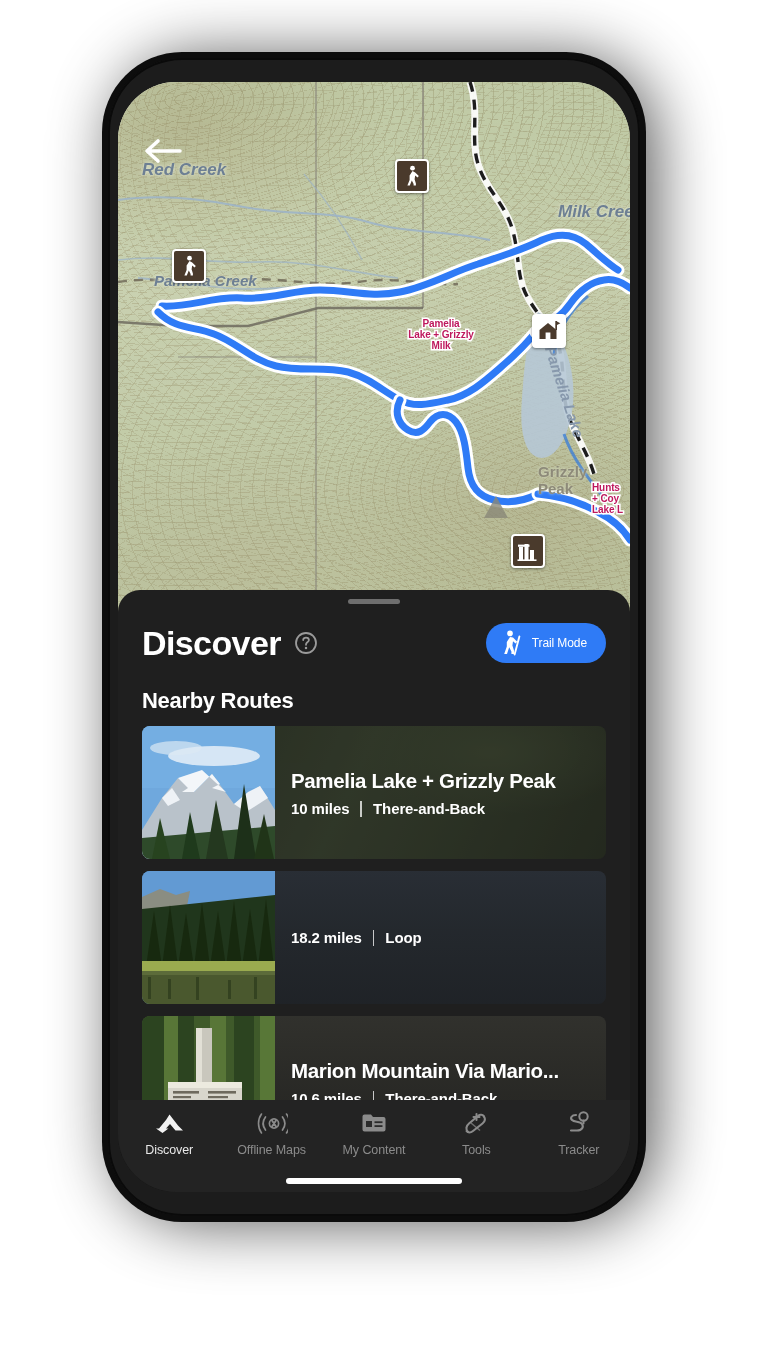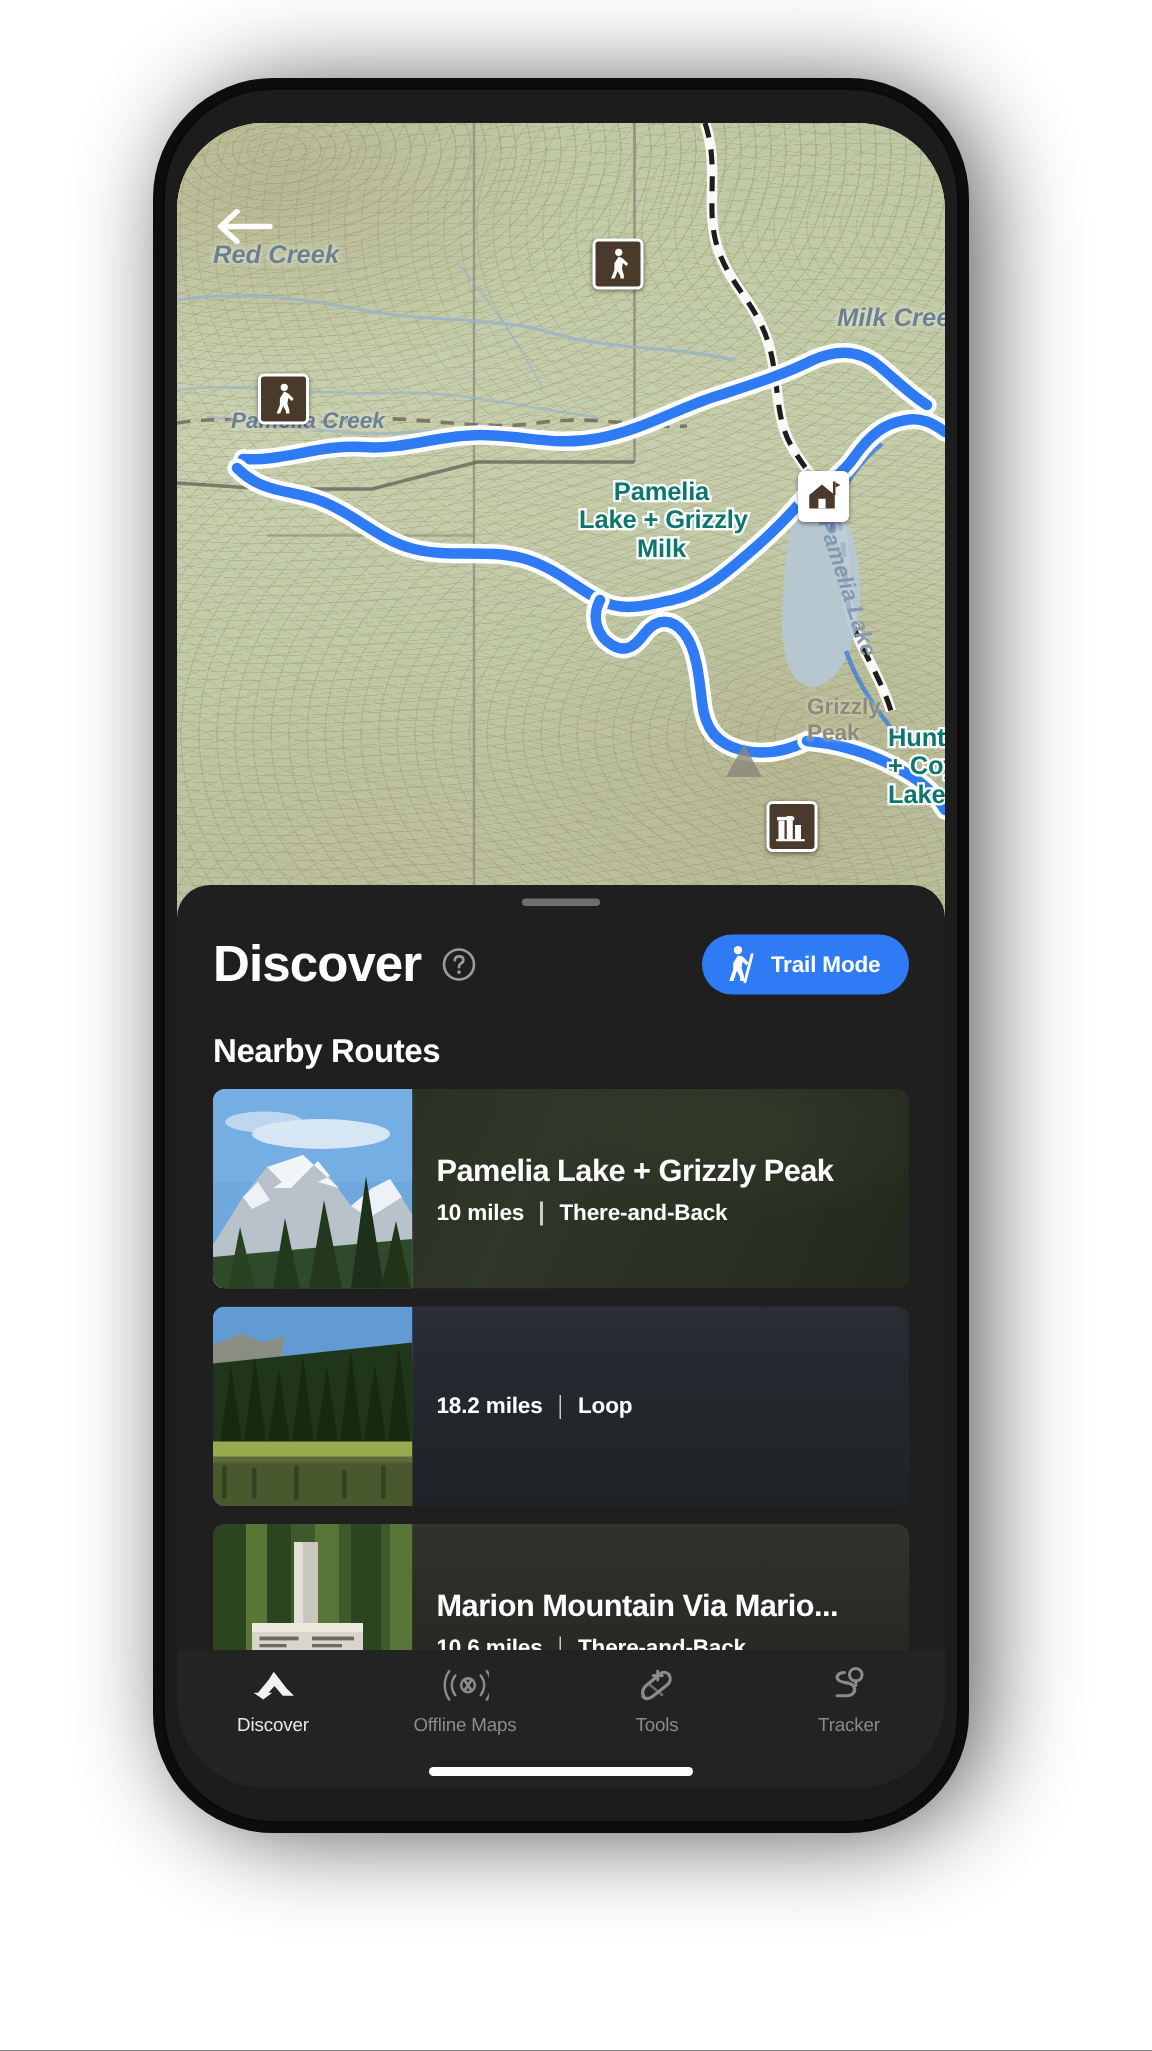--- a/index.html
+++ b/index.html
@@ -111,22 +111,22 @@
     font-weight: 600;
     text-shadow: 0 0 3px rgba(226,231,209,.9);
   }
   .lake-label {
     color: #8798ac;
     font-style: italic;
     font-size: 15px;
     font-weight: 600;
   }
   .route-label {
-    color: #0f766e;
-    font-size: 17px;
+    color: #be185d;
+    font-size: 10px;
     font-weight: 800;
     text-align: center;
     line-height: 1.12;
     letter-spacing: -.1px;
     -webkit-text-stroke: 3px #fff;
     paint-order: stroke fill;
   }
   .route-label span { position: relative; }
 
   
@@ -192,22 +192,22 @@
     gap: 9px;
     background: #2f7bf6;
     border: none;
     border-radius: 22px;
     height: 40px;
     padding: 0 19px 0 15px;
     cursor: pointer;
   }
   #trail-mode-label {
     color: #fff;
-    font-size: 15px;
-    font-weight: 700;
+    font-size: 12px;
+    font-weight: 400;
     letter-spacing: -.1px;
   }
 
   #nearby-heading {
     color: #fff;
     font-size: 22px;
     font-weight: 700;
     letter-spacing: -.3px;
     padding: 22px 24px 0 24px;
   }
@@ -607,20 +607,31 @@
               <circle cx="18" cy="12.5" r="4.6" stroke="#8b8b8b" stroke-width="1.7" fill="none"></circle>
               <path d="M9.5 6 C6.5 10 6.5 15 9.5 19" stroke="#8b8b8b" stroke-width="1.7" fill="none" stroke-linecap="round"></path>
               <path d="M26.5 6 C29.5 10 29.5 15 26.5 19" stroke="#8b8b8b" stroke-width="1.7" fill="none" stroke-linecap="round"></path>
               <path d="M5.5 3 C1.5 8.5 1.5 16.5 5.5 22" stroke="#8b8b8b" stroke-width="1.6" fill="none" stroke-linecap="round"></path>
               <path d="M30.5 3 C34.5 8.5 34.5 16.5 30.5 22" stroke="#8b8b8b" stroke-width="1.6" fill="none" stroke-linecap="round"></path>
             </svg>
           </span>
           <span class="tab-label">Offline Maps</span>
         </div>
 
+        <div class="tab">
+          <span class="tab-icon">
+            <svg width="26" height="22" viewBox="0 0 26 22">
+              <path d="M1.5 4.5 A2 2 0 0 1 3.5 2.5 L10 2.5 L12 5 L22.5 5 A2 2 0 0 1 24.5 7 L24.5 17.5 A2 2 0 0 1 22.5 19.5 L3.5 19.5 A2 2 0 0 1 1.5 17.5 Z" fill="#8b8b8b"></path>
+              <rect x="5" y="9" width="6" height="6" fill="#2b2b2b"></rect>
+              <rect x="13.5" y="9.3" width="8" height="1.8" fill="#2b2b2b"></rect>
+              <rect x="13.5" y="13.2" width="8" height="1.8" fill="#2b2b2b"></rect>
+            </svg>
+          </span>
+          <span class="tab-label">My Content</span>
+        </div>
 
         <div class="tab">
           <span class="tab-icon">
             <svg width="26" height="24" viewBox="0 0 26 24">
               <path d="M5 21 C2.5 18.5 3 15 6 12.5 L15 5 C17 3.2 19.5 3.5 21 5.5" stroke="#8b8b8b" stroke-width="2.1" fill="none" stroke-linecap="round"></path>
               <path d="M21 5.5 C22.5 7.8 22 10.5 19.5 12.5 L10 20 C7.5 22 5 21.8 3.6 20" stroke="#8b8b8b" stroke-width="2.1" fill="none" stroke-linecap="round"></path>
               <path d="M13.5 3 L13.5 9 M10.5 6 L16.5 6" stroke="#8b8b8b" stroke-width="2" stroke-linecap="round"></path>
               <path d="M8 12 L17 19.5" stroke="#8b8b8b" stroke-width="1.6" opacity=".7"></path>
             </svg>
           </span>

